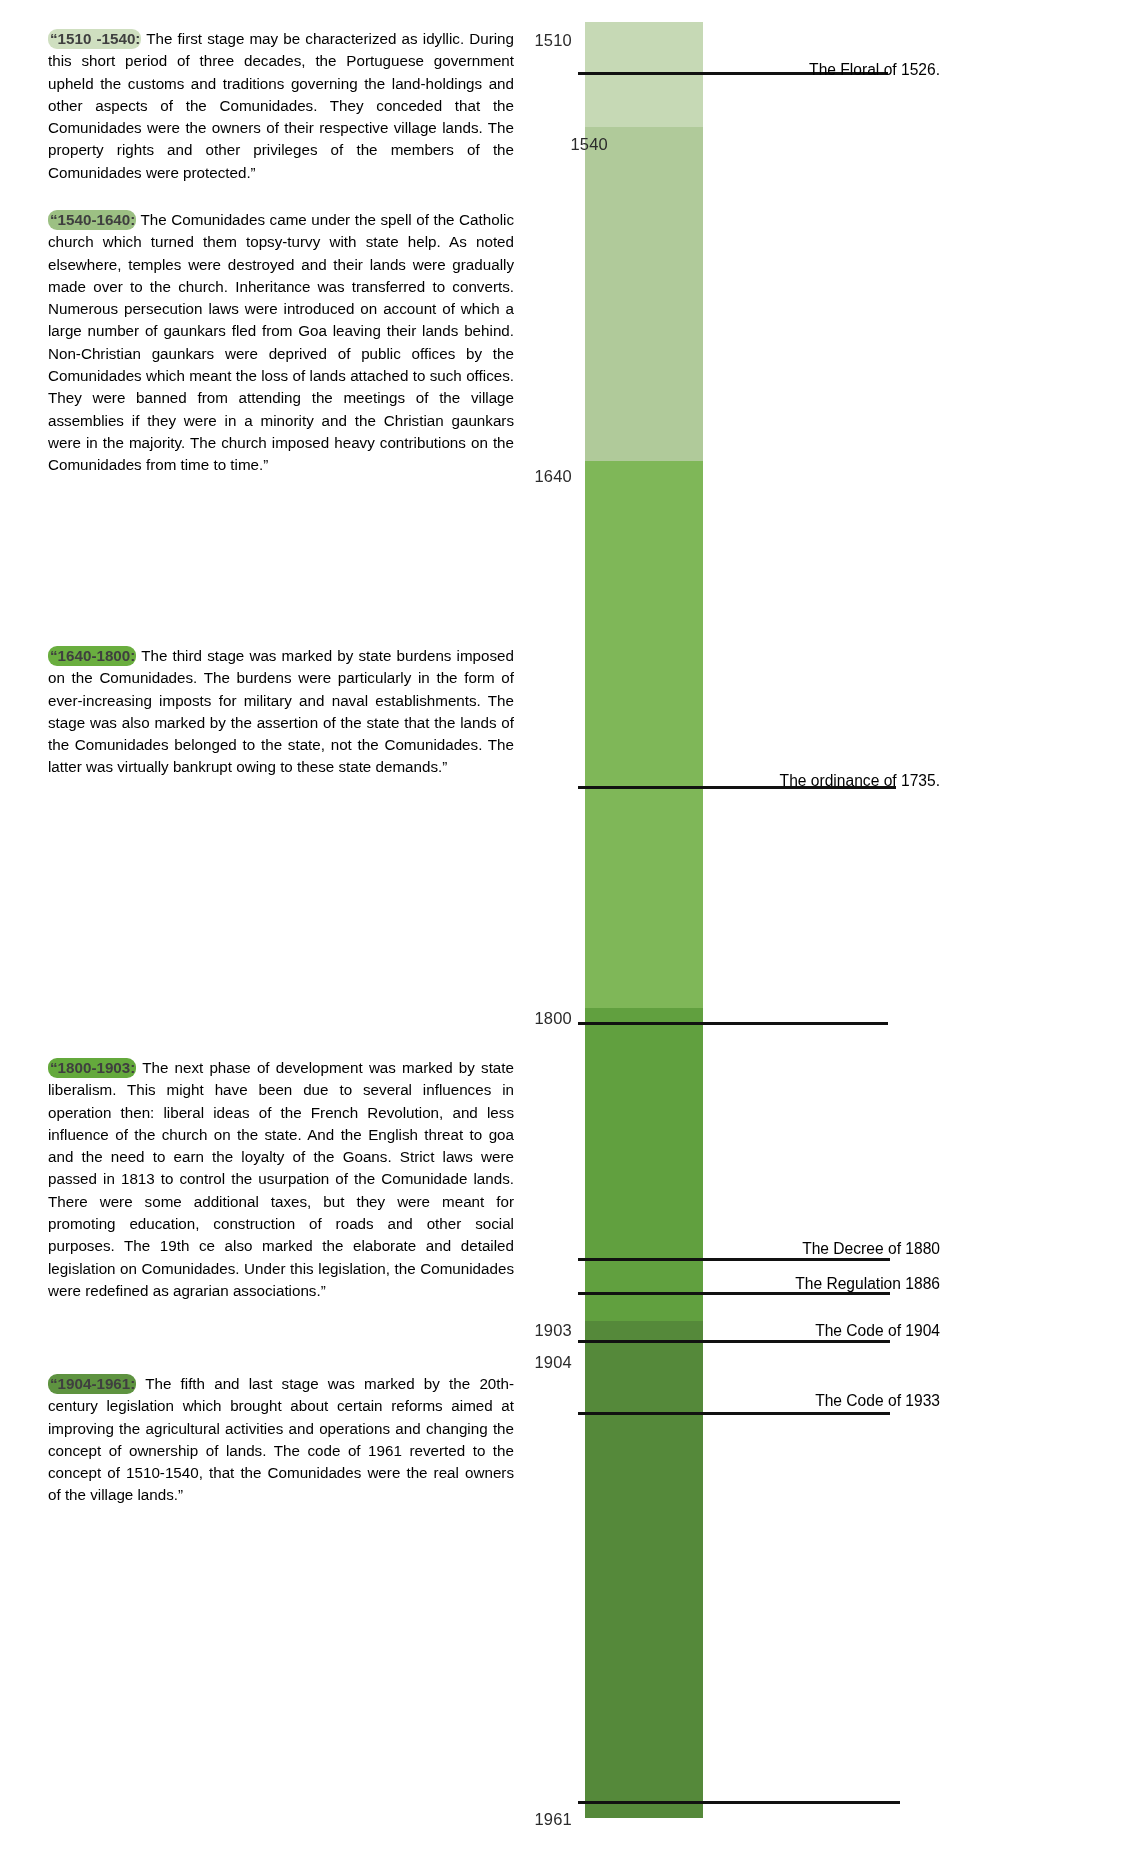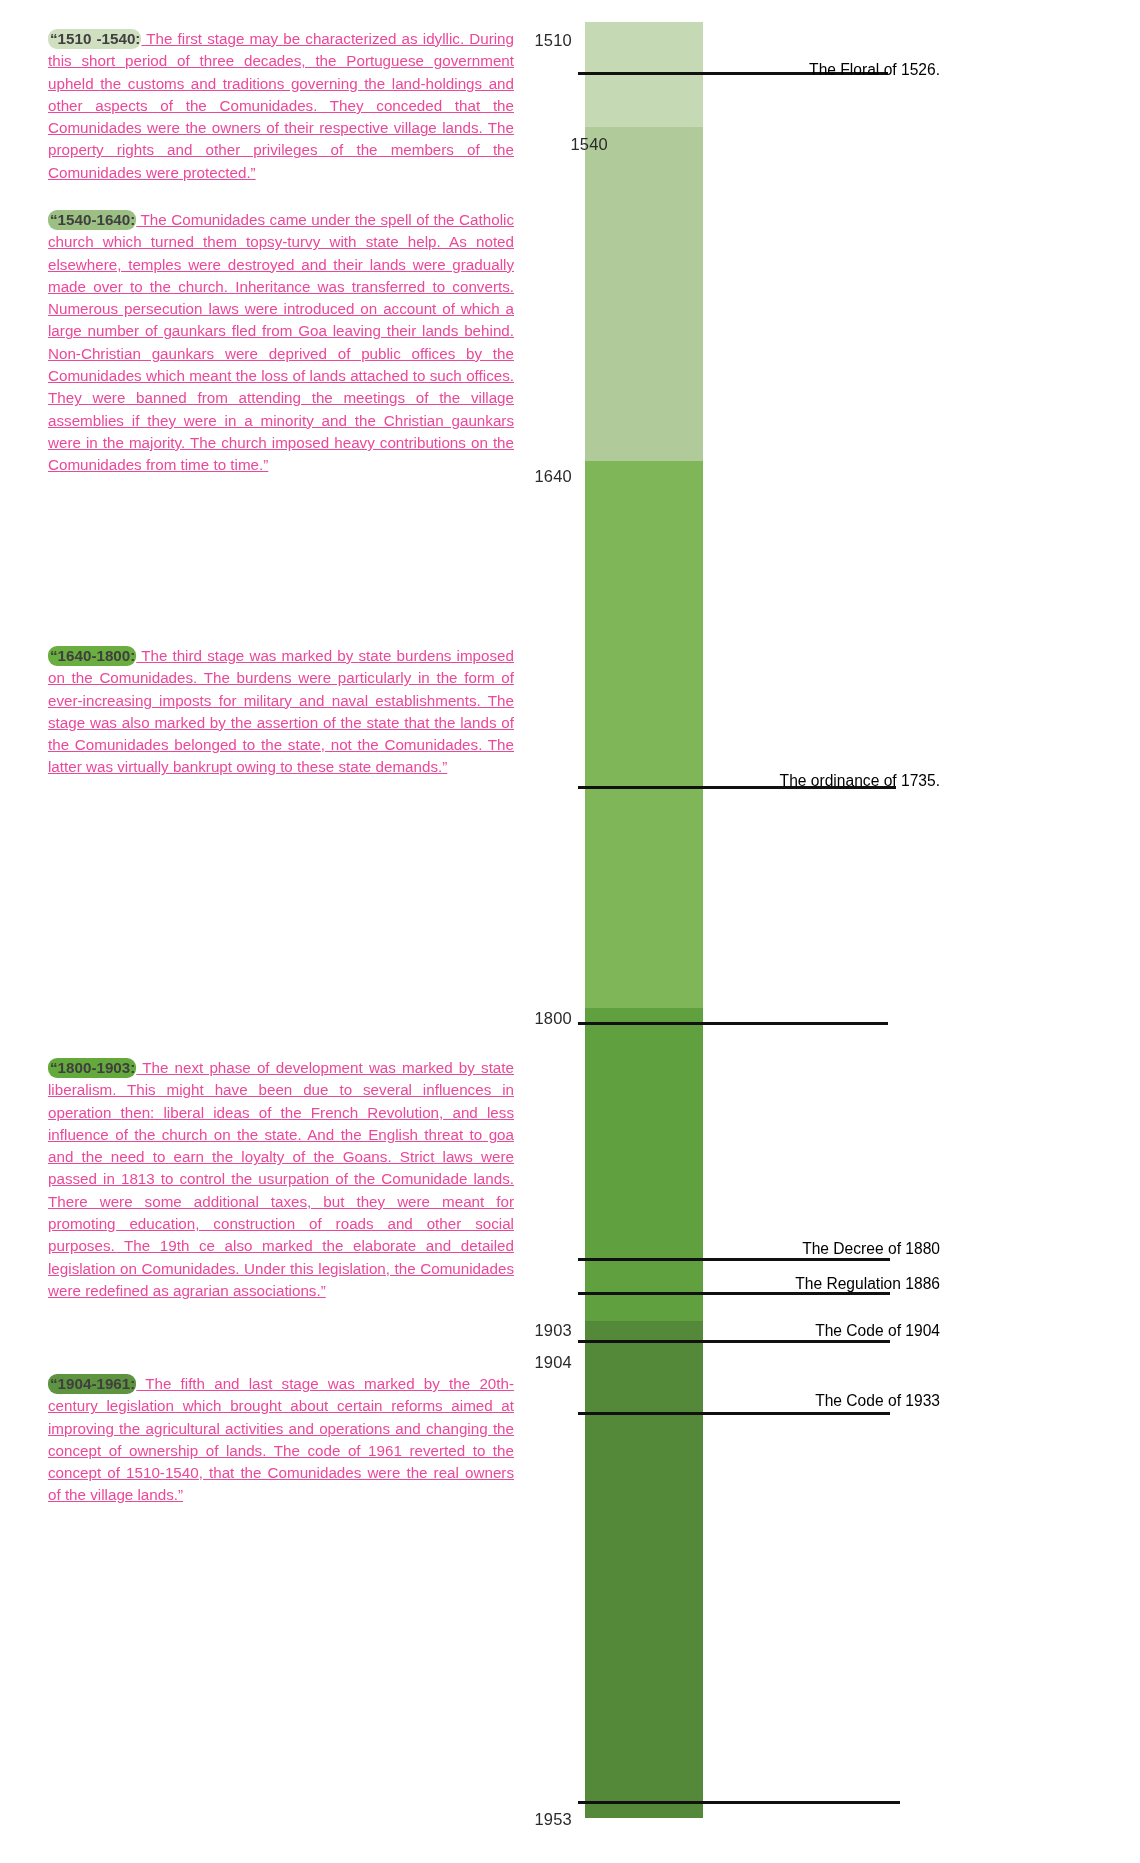--- a/index.html
+++ b/index.html
@@ -24,21 +24,21 @@
     color:#808080;
   }
   .narrative .tag{
     color:#3f3f3f;
     font-weight:bold;
     padding:1px 1px 2px 2px;
     box-decoration-break:clone;
     border-radius:9px;
     -webkit-box-decoration-break:clone;
   }
-  .narrative .body{color:#ec4899;text-decoration:underline;}
+  .narrative .body{color:#000000;}
 
   
   #bar{
     position:absolute;
     left:585px;
     top:22px;
     width:118px;
   }
   .seg{width:118px;}
 
@@ -103,21 +103,21 @@
   <div class="narrative" style="top:1373px;">
     <span class="tag" style="background:#5e9340;">“1904-1961:</span><span class="body"> The fifth and last stage was marked by the 20th-century legislation which brought about certain reforms aimed at improving the agricultural activities and operations and changing the concept of ownership of lands. The code of 1961 reverted to the concept of 1510-1540, that the Comunidades were the real owners of the village lands.”</span>
   </div>
 
   <div class="yearlabel" style="top:16px;">1510</div>
   <div class="yearlabel" style="top:120px;padding-left:36px;">1540</div>
   <div class="yearlabel" style="top:452px;">1640</div>
   <div class="yearlabel" style="top:994px;">1800</div>
   <div class="yearlabel" style="top:1306px;">1903</div>
   <div class="yearlabel" style="top:1338px;">1904</div>
-  <div class="yearlabel" style="top:1795px;">1953</div>
+  <div class="yearlabel" style="top:1795px;">1961</div>
 
   <div class="leader" style="left:578px;top:72px;   width:310px;"></div>
   <div class="leader" style="left:578px;top:786px;  width:318px;"></div>
   <div class="leader" style="left:578px;top:1022px; width:310px;"></div>
   <div class="leader" style="left:578px;top:1258px; width:312px;"></div>
   <div class="leader" style="left:578px;top:1292px; width:312px;"></div>
   <div class="leader" style="left:578px;top:1340px; width:312px;"></div>
   <div class="leader" style="left:578px;top:1412px; width:312px;"></div>
   <div class="leader" style="left:578px;top:1801px; width:322px;"></div>
 

